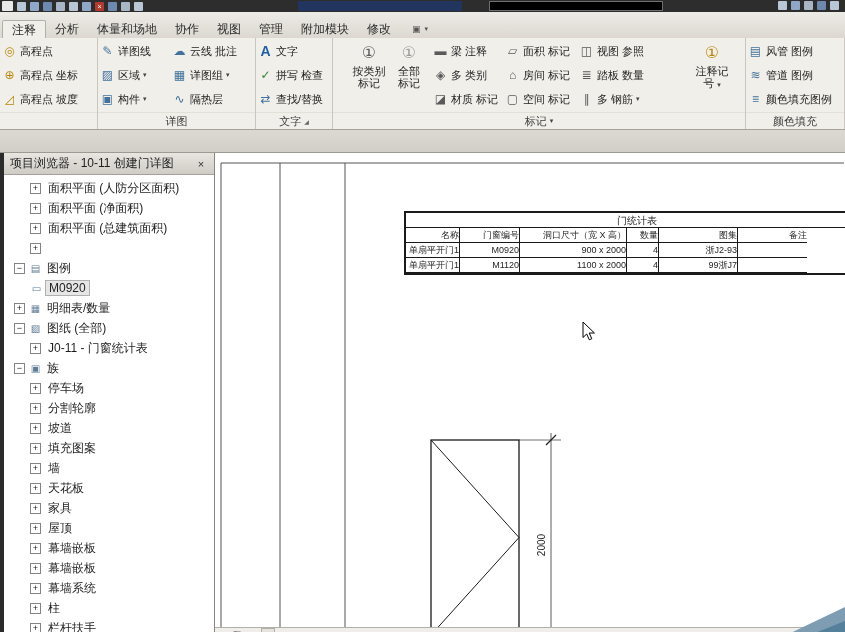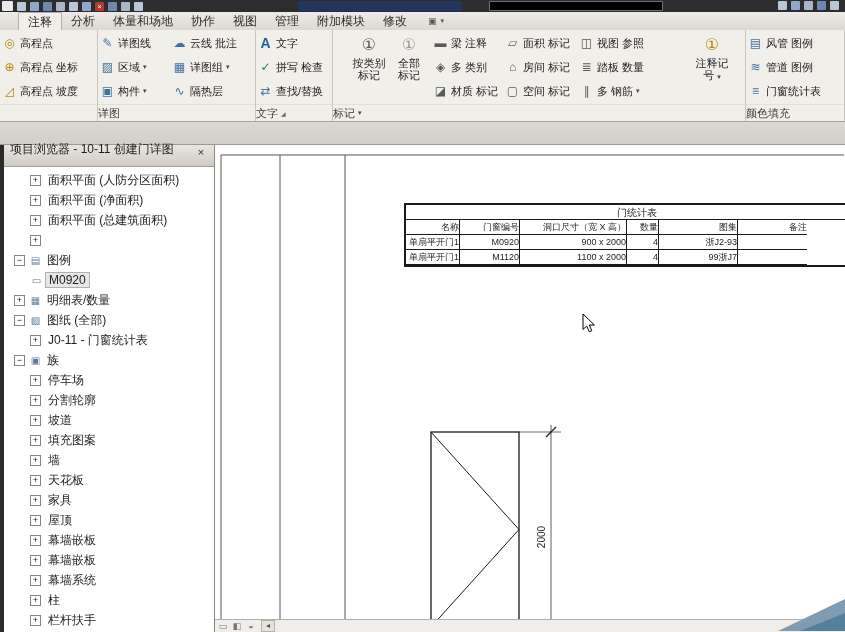--- a/index.html
+++ b/index.html
@@ -12,55 +12,55 @@
   .appico{width:11px;height:10px;background:#e9e9e9;border-radius:1px;}
   .tico{width:9px;height:9px;border-radius:1px;background:#8fa8c8;font-size:7px;line-height:9px;
         text-align:center;color:#fff;}
   .tico.c2{background:#b9c6d6;} .tico.c3{background:#6d89ad;} .tico.c4{background:#a9b6c6;}
   .tico.red{background:#b43a2f;}
   .tsel{position:absolute;left:298px;top:1px;width:164px;height:10px;background:#22355e;border-radius:1px;}
   .tsearch{position:absolute;left:489px;top:1px;width:174px;height:10px;background:#000;
            border:1px solid #6f6f6f;color:#ddd;font-size:8px;padding:0 3px;}
   .tb-right{position:absolute;right:6px;top:1px;display:flex;gap:4px;align-items:center;}
   
-  .tabrow{height:18px;background:linear-gradient(#edebe6,#dcd8d1);display:flex;align-items:flex-end;padding-left:18px;}
+  .tabrow{height:26px;background:linear-gradient(#edebe6,#dcd8d1);display:flex;align-items:flex-end;padding-left:2px;}
   .tab{height:18px;line-height:18px;padding:0 9px;font-size:12px;color:#2d2d2d;white-space:nowrap;}
   .tab.active{background:#f1efea;border:1px solid #b3afa8;border-bottom:none;border-radius:2px 2px 0 0;}
   .tab-extra{display:flex;align-items:center;gap:4px;margin-left:12px;height:18px;color:#555;}
   .tab-extra .bx{font-size:9px;} .tab-extra .cv{font-size:7px;}
   
   .ribbon{height:92px;background:#f1efea;border-bottom:1px solid #a6a29b;display:flex;}
   .panel{display:flex;flex-direction:column;border-right:1px solid #cac6bf;height:91px;overflow:hidden;}
   .p-spot{width:98px;} .p-detail{width:158px;} .p-text{width:77px;} .p-tag{width:413px;} .p-colorfill{flex:1;}
   .pbody{flex:1;display:flex;padding-top:1px;}
   .pbody.col{flex-direction:column;}
   .pcolumn{display:flex;flex-direction:column;}
   .pcolumn.w1{width:72px;} .pcolumn.w2{width:84px;}
   .rbtn{display:flex;align-items:center;height:24px;padding:0 2px;gap:3px;font-size:11px;cursor:default;}
   .rlabel{white-space:pre;}
   .ic{width:15px;flex:0 0 15px;text-align:center;font-size:12px;line-height:14px;}
   .amber{color:#b8860b;} .blue{color:#41719c;} .grayic{color:#5a5a5a;} .mutedic{color:#9b9b9b;}
   .texticon{font-weight:bold;font-size:14px;color:#1f5fa8;}
   .caret{font-size:7px;color:#444;}
-  .plabel{height:17px;display:flex;align-items:center;gap:3px;
+  .plabel{height:17px;display:flex;justify-content:center;align-items:center;gap:3px;
           font-size:11px;color:#3c3c3c;border-top:1px solid #e3e0da;}
   .launcher{font-size:6px;color:#666;}
   .bigbtn{width:40px;display:flex;flex-direction:column;align-items:center;padding-top:2px;text-align:center;}
   .ic.big{font-size:16px;height:24px;line-height:24px;width:auto;flex:none;}
   .bline{font-size:11px;line-height:12px;white-space:nowrap;}
   .taggrid{display:grid;grid-template-columns:72px 74px 76px;grid-auto-rows:24px;align-content:start;margin-left:2px;}
   .keynote{margin-left:36px;width:46px;}
   
   .optionsbar{height:23px;background:linear-gradient(#dcd9d3,#d2cfc8);border-bottom:1px solid #9d9993;}
   
   .main{display:flex;height:487px;}
   .leftedge{width:4px;background:#2b2b2b;}
   .browser{width:211px;background:#fff;border-right:1px solid #8a8781;display:flex;flex-direction:column;}
   .browser-title{height:22px;background:linear-gradient(#e9e6e1,#cfccc6);border-bottom:1px solid #a5a19a;
-                 display:flex;align-items:flex-end;font-size:12px;padding:8px 6px;}
+                 display:flex;align-items:center;font-size:12px;padding:8px 6px;}
   .browser-title .ttl{flex:1;white-space:nowrap;overflow:hidden;}
   .bclose{width:14px;text-align:center;color:#333;font-size:11px;cursor:default;}
   .tree{flex:1;overflow:hidden;padding-top:3px;font-size:12px;}
   .tree-item{height:20px;display:flex;align-items:center;white-space:nowrap;}
   .tree-item.lv0{padding-left:10px;}
   .tree-item.lv1{padding-left:26px;}
   .expand{width:11px;height:11px;flex:0 0 11px;border:1px solid #848484;background:#fff;
           font-size:9px;line-height:9px;text-align:center;color:#222;margin-right:4px;}
   .ticon{width:13px;flex:0 0 13px;text-align:center;font-size:10px;color:#5f7c96;margin-right:2px;}
   .tlabel{padding:0 3px;}
@@ -282,21 +282,21 @@
         <div class="rbtn">
           <span class="ic blue">▤</span>
           <span class="rlabel">风管 图例</span>
         </div>
         <div class="rbtn">
           <span class="ic blue">≋</span>
           <span class="rlabel">管道 图例</span>
         </div>
         <div class="rbtn">
           <span class="ic blue">≡</span>
-          <span class="rlabel">门窗统计表</span>
+          <span class="rlabel">颜色填充图例</span>
         </div>
       </div>
       <div class="plabel">
         <span>颜色填充</span>
       </div>
     </div>
   </div>
 
   <div class="optionsbar"></div>
 

